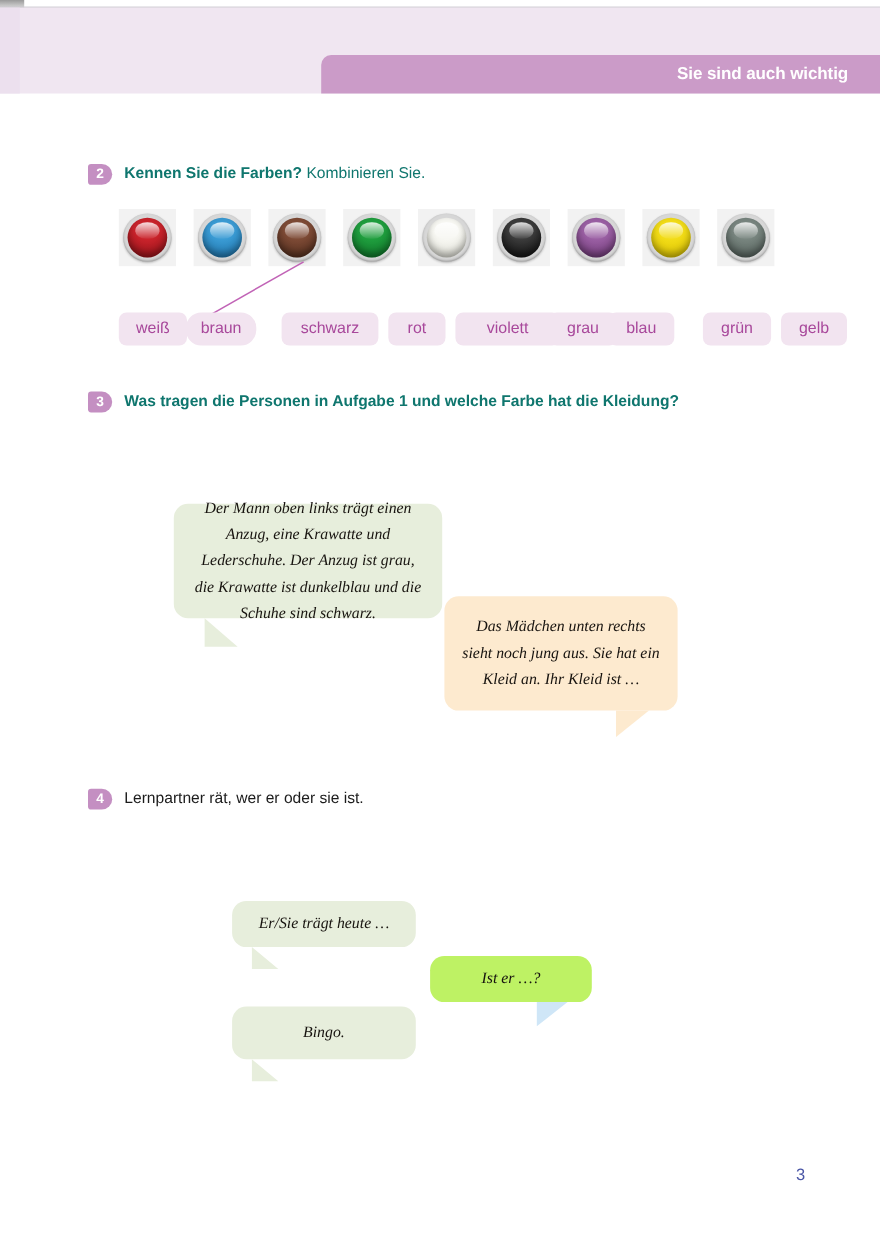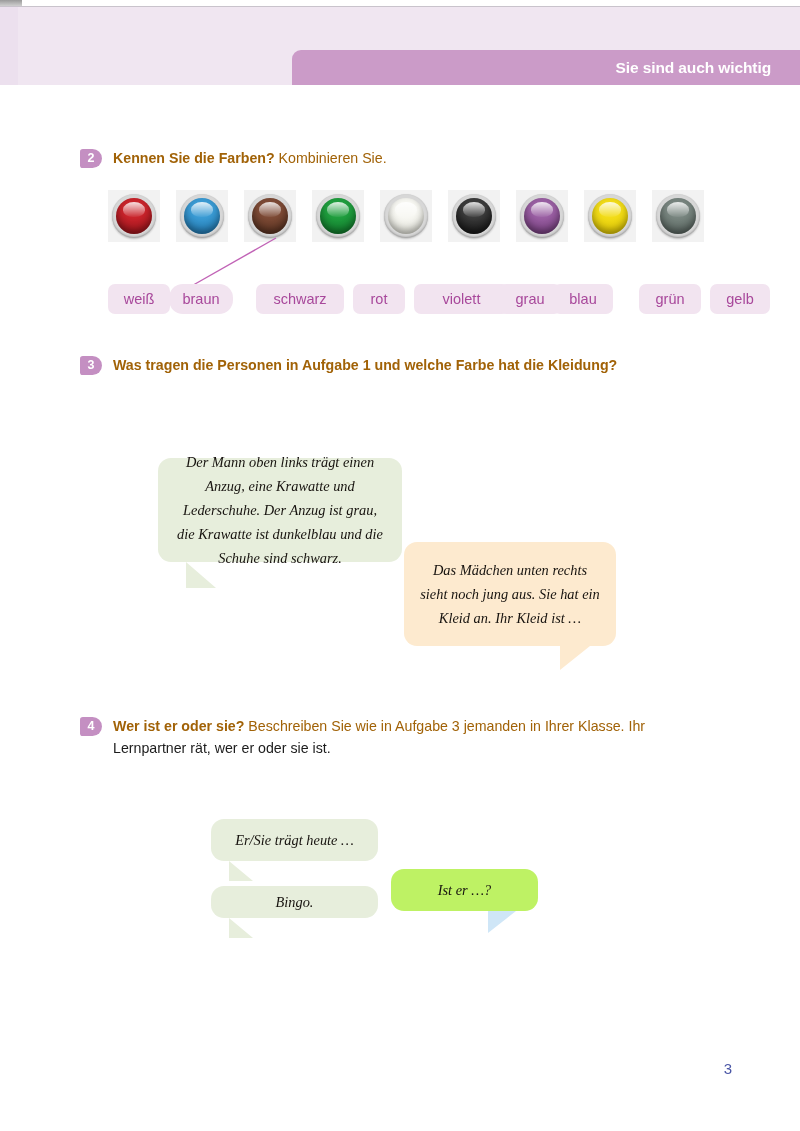--- a/index.html
+++ b/index.html
@@ -56,21 +56,21 @@
     border-radius:3px 10px 10px 3px;
     color:#ffffff;
     font-size:12.5px;
     font-weight:bold;
     text-align:center;
     line-height:19px;
   }
   .task-text{
     margin-left:33px;
     font-size:14.2px;
-    color:#a16207;
+    color:#0f766e;
     line-height:1.52;
   }
   .task-text b{ font-weight:bold; }
   .task-sub{
     margin-left:33px;
     font-size:14.2px;
     color:#1c1c1c;
     line-height:1.52;
   }
 
@@ -291,34 +291,31 @@
   <span class="tail tail-bl"></span>
 </div>
 
 <div class="bubble bubble-orange" style="left:404px; top:542px; width:212px; height:104px;">
   <span>Das Mädchen unten rechts sieht noch jung aus. Sie hat ein Kleid an. Ihr Kleid ist …</span>
   <span class="tail tail-br-orange"></span>
 </div>
 
 <div class="task" style="left:80px; top:716px; width:640px;">
   <div class="task-num">4</div>
-  <div class="task-text">
-    <b>Wer ist er oder sie?</b><span> Beschreiben Sie wie in Aufgabe 3 jemanden in Ihrer Klasse. Ihr</span>
-  </div>
   <div class="task-sub">Lernpartner rät, wer er oder sie ist.</div>
 </div>
 
 <div class="bubble bubble-green" style="left:211px; top:819px; width:167px; height:42px;">
   <span>Er/Sie trägt heute …</span>
   <span class="tail tail-bl-sm"></span>
 </div>
 
 <div class="bubble bubble-blue" style="left:391px; top:869px; width:147px; height:42px;">
   <span>Ist er …?</span>
   <span class="tail tail-br-blue"></span>
 </div>
 
-<div class="bubble bubble-green" style="left:211px; top:886px; width:167px; height:32px;">
+<div class="bubble bubble-green" style="left:211px; top:915px; width:167px; height:48px;">
   <span>Bingo.</span>
   <span class="tail tail-bl-sm"></span>
 </div>
 
 <div class="page-number">3</div>
 
 </body></html>

